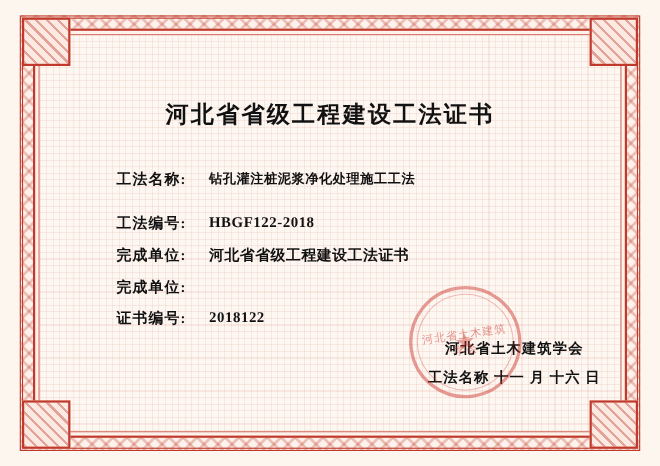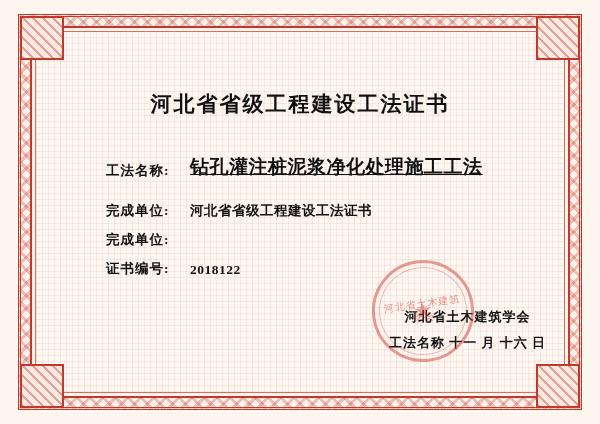--- a/index.html
+++ b/index.html
@@ -68,40 +68,39 @@
     letter-spacing:2px;
     color:#111111;
     font-family:"DejaVu Serif","Liberation Serif",serif;
   }
   .rows{
     margin-top:36px;
     padding-left:58px;
   }
   .row{
     display:flex;
-    align-items:flex-end;
+    align-items:flex-start;
     margin-bottom:11px;
     font-size:13.5px;
     color:#111;
   }
   .row .lbl{
     width:84px;
     font-weight:bold;
     letter-spacing:1px;
     white-space:nowrap;
   }
   .row .val{
     font-weight:bold;
     letter-spacing:.5px;
   }
   .row.name-row{margin-bottom:22px;}
   .row.name-row .val{
-    font-size:19px;
+    font-size:12px;
     border-bottom:none;
-    text-decoration:underline;
   }
   .row.spaced{margin-top:16px;}
 
   .signature{
     position:absolute;
     right:6px;
     bottom:24px;
     text-align:center;
     font-size:13px;
     color:#111;
@@ -154,20 +153,24 @@
 
   <div class="content">
     <div class="cert-title">河北省省级工程建设工法证书</div>
 
     <div class="rows">
       <div class="row name-row">
         <span class="lbl">工法名称:</span>
         <span class="val">钻孔灌注桩泥浆净化处理施工工法</span>
       </div>
 
+      <div class="row spaced">
+        <span class="lbl">工法编号:</span>
+        <span class="val">HBGF122-2018</span>
+      </div>
 
       <div class="row">
         <span class="lbl">完成单位:</span>
         <span class="val">河北省省级工程建设工法证书</span>
       </div>
 
       <div class="row">
         <span class="lbl">完成单位:</span>
       </div>
 

